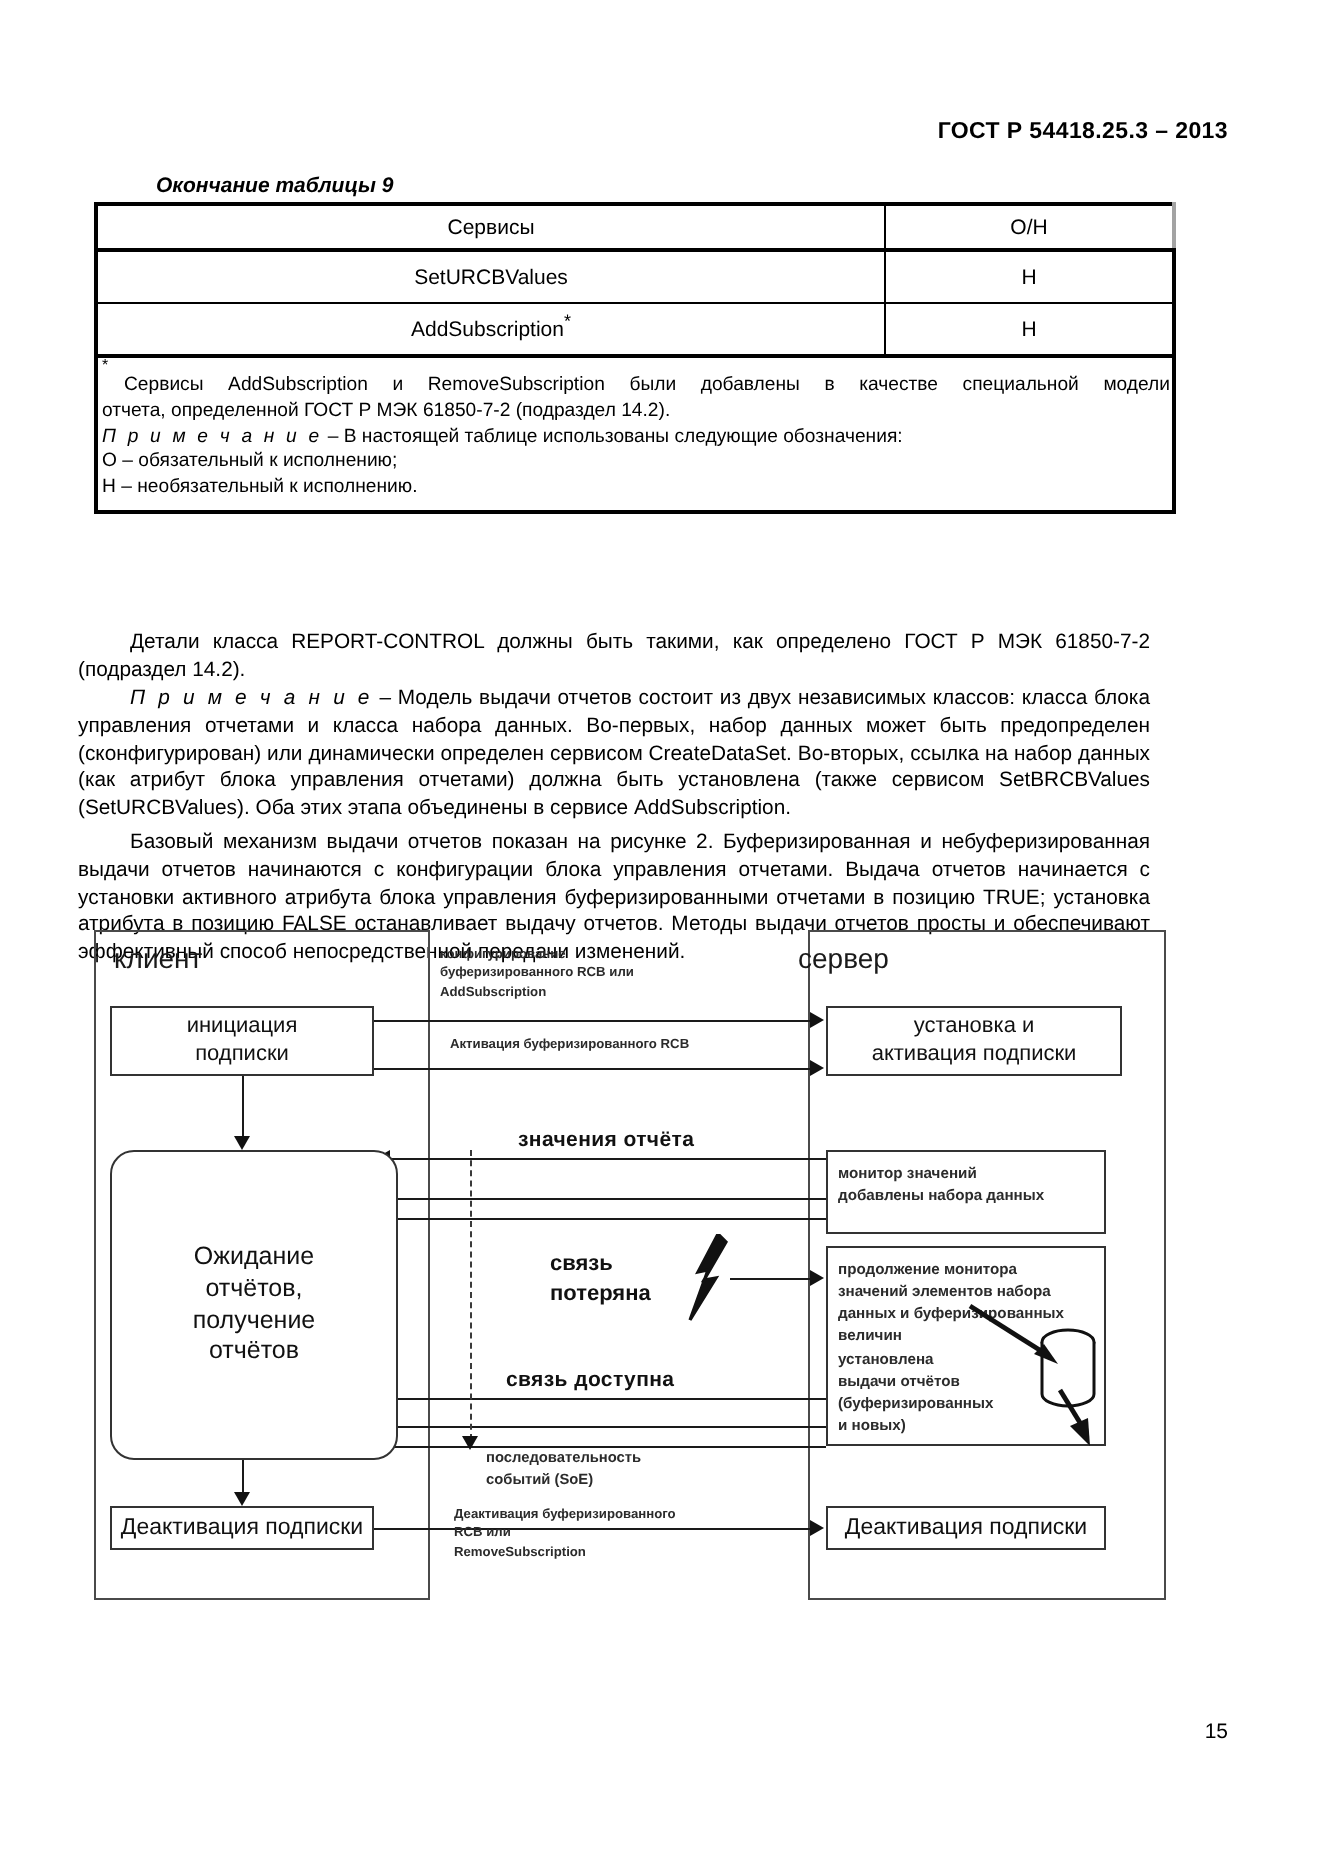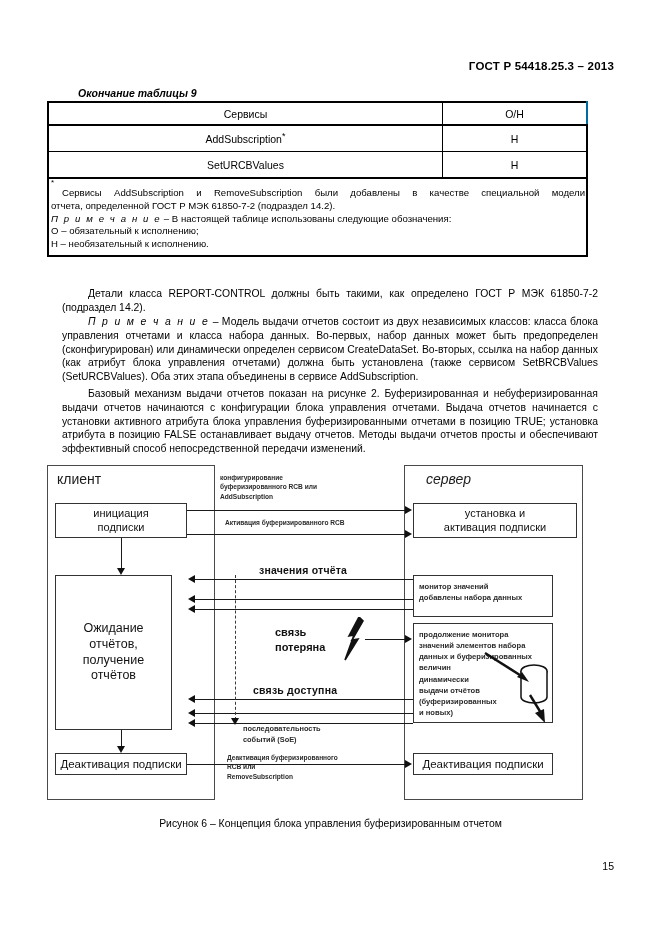--- a/index.html
+++ b/index.html
@@ -62,21 +62,21 @@
   }
   .tbl .col-a { width: 393px; }
   .tbl .col-b { width: 143px; }
 
   .tbl tr.head td {
     height: 21px;
     border-top: 2px solid #000;
     border-bottom: 2px solid #000;
   }
   .tbl tr.head td:first-child { border-left: 2px solid #000; }
-  .tbl tr.head td:last-child { border-right: 2px solid #0369a1; }
+  .tbl tr.head td:last-child { border-right: 2px solid #a3a3a3; }
 
   .tbl tr.body td { height: 25px; }
   .tbl tr.body td:first-child { border-left: 2px solid #000; }
   .tbl tr.body td:last-child { border-right: 2px solid #000; }
 
   .tbl tr.foot td {
     border: 2px solid #000;
     border-top: 2px solid #000;
     text-align: left;
     vertical-align: top;
@@ -96,25 +96,26 @@
     margin: 0 0 0 0;
     padding-left: 2px;
   }
   .fn-line1 .lead { padding-left: 9px; }
   .fn-l { margin: 0; text-align: left; }
   .sp { letter-spacing: 1.6px; font-style: italic; }
 
   
   .para {
     position: absolute;
-    left: 62px;
+    left: 39px;
     width: 536px;
     font-size: 10.4px;
     line-height: 1.33;
     text-align: justify;
+    margin-top: 28px;
   }
   .para .ind { display: inline-block; width: 26px; }
   .p1 { top: 287px; }
   .p2 { top: 315px; }
   .p3 { top: 387px; }
 
   
   .figure {
     position: absolute;
     left: 47px;
@@ -129,21 +130,21 @@
   }
   .zone-client { left: 0px;   top: 0px; width: 168px; height: 335px; }
   .zone-server { left: 357px; top: 0px; width: 179px; height: 335px; }
 
   .zone-title {
     position: absolute;
     font-size: 14px;
     color: #1a1a1a;
   }
   .t-client { left: 10px;  top: 6px; }
-  .t-server { left: 379px; top: 6px; font-style: italic; }
+  .t-server { left: 352px; top: 6px; }
 
   .node {
     position: absolute;
     border: 1.6px solid #333;
     box-sizing: border-box;
     background: #fff;
     display: flex;
     flex-direction: column;
     justify-content: center;
     align-items: center;
@@ -156,24 +157,24 @@
     align-items: flex-start;
     justify-content: flex-start;
     padding: 5px 4px 4px 5px;
     font-size: 7.6px;
     line-height: 1.45;
     font-weight: bold;
     color: #2b2b2b;
   }
 
   .n-init    { left: 8px;   top: 38px;  width: 132px; height: 35px; }
-  .n-wait    { left: 8px;   top: 110px; width: 117px; height: 155px; font-size: 12.5px; }
+  .n-wait    { left: 8px;   top: 110px; width: 144px; height: 155px; font-size: 12.5px; border-radius: 12px; }
   .n-deact-l { left: 8px;   top: 288px; width: 132px; height: 22px; font-size: 11.5px; }
 
-  .n-setup   { left: 366px; top: 38px;  width: 164px; height: 35px; }
+  .n-setup   { left: 366px; top: 38px;  width: 148px; height: 35px; }
   .n-monitor { left: 366px; top: 110px; width: 140px; height: 42px; }
   .n-cont    { left: 366px; top: 158px; width: 140px; height: 100px; }
   .n-deact-r { left: 366px; top: 288px; width: 140px; height: 22px; font-size: 11.5px; }
 
   .node .ln { display: block; }
 
   
   .hline {
     position: absolute;
     height: 0;
@@ -267,25 +268,25 @@
 
   <div class="table-caption">Окончание таблицы 9</div>
 
   <table class="tbl">
     <tbody>
         <tr class="head">
       <td class="col-a">Сервисы</td>
       <td class="col-b">О/Н</td>
     </tr>
     <tr class="body">
-      <td class="col-a"><span>AddSubscription</span><sup class="ast">*</sup></td>
+      <td class="col-a">SetURCBValues</td>
       <td class="col-b">Н</td>
     </tr>
     <tr class="body">
-      <td class="col-a">SetURCBValues</td>
+      <td class="col-a"><span>AddSubscription</span><sup class="ast">*</sup></td>
       <td class="col-b">Н</td>
     </tr>
     <tr class="foot">
       <td colspan="2">
         <div class="fn-block">
           <div style="font-size:8px;line-height:0.5;height:6px;">*</div>
           <div class="fn-line1"><span class="lead">Сервисы AddSubscription и RemoveSubscription были добавлены в качестве специальной модели</span></div>
           <div class="fn-l">отчета, определенной ГОСТ Р МЭК 61850-7-2 (подраздел 14.2).</div>
           <div class="fn-l"><span class="sp">П р и м е ч а н и е</span><span> – В настоящей таблице использованы следующие обозначения:</span></div>
           <div class="fn-l">О – обязательный к исполнению;</div>
@@ -327,21 +328,21 @@
     <div class="node n-monitor left-align">
       <span class="ln">монитор значений</span>
       <span class="ln">добавлены набора данных</span>
     </div>
     <div class="node n-cont left-align">
       <span class="ln">продолжение монитора</span>
       <span class="ln">значений элементов набора</span>
       <span class="ln">данных и буферизированных</span>
       <span class="ln">величин</span>
       <span class="ln" style="height:7px;"></span>
-      <span class="ln">динамически</span>
+      <span class="ln">установлена</span>
       <span class="ln">выдачи отчётов</span>
       <span class="ln">(буферизированных</span>
       <span class="ln">и новых)</span>
     </div>
     <div class="node n-deact-r">Деактивация подписки</div>
 
     <div class="cyl" style="left:470px; top:198px;">
       <svg width="34" height="44" viewBox="0 0 34 44">
         <ellipse cx="17" cy="8" rx="13" ry="6" fill="#fff" stroke="#111" stroke-width="1.5"></ellipse>
         <path d="M4 8 L4 34 A13 6 0 0 0 30 34 L30 8" fill="#fff" stroke="#111" stroke-width="1.5"></path>
@@ -419,17 +420,16 @@
     <div class="hline" style="left:140px; top:299px; width:219px;"></div>
     <div class="arrow-r" style="left:358px; top:295px;"></div>
     <div class="edge-label" style="left:180px; top:288px;">
       <div>Деактивация буферизированного</div>
       <div>RCB или</div>
       <div>RemoveSubscription</div>
     </div>
 
   </div>
 
-  <div class="fig-caption">Рисунок 6 – Концепция блока управления буферизированным отчетом</div>
 
   <div class="page-num">15</div>
 
 </div>
 
 </body></html>

